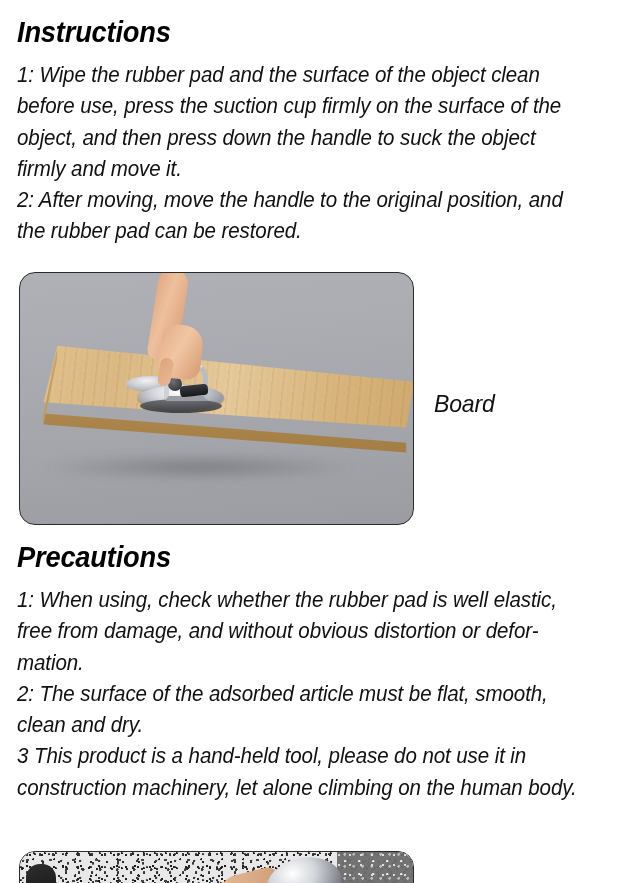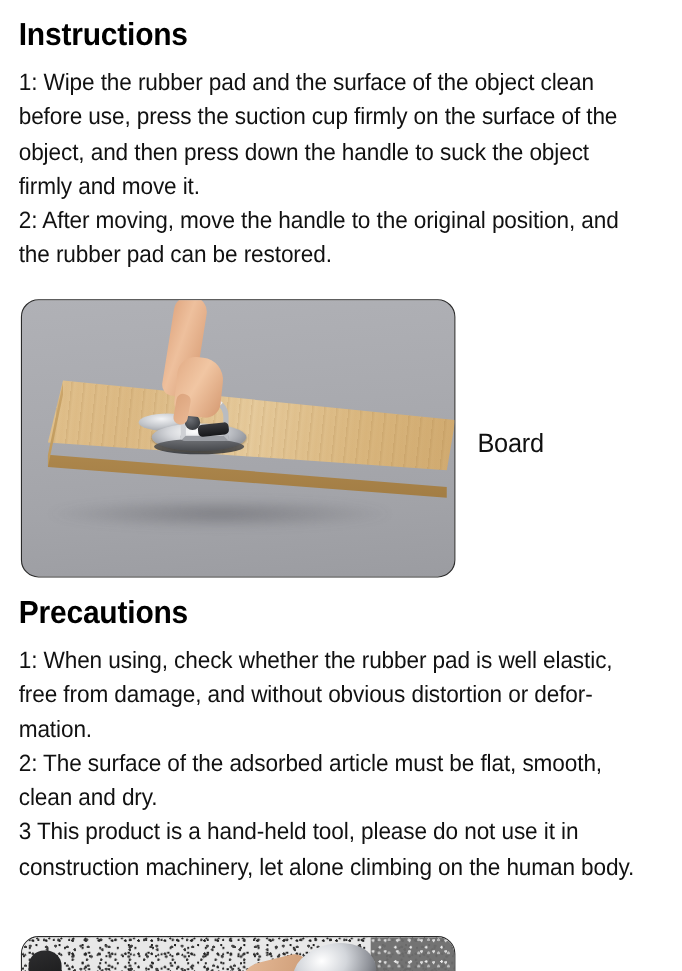--- a/index.html
+++ b/index.html
@@ -15,20 +15,21 @@
     font-family: "Liberation Sans", "DejaVu Sans", sans-serif;
     color: #0a0a0a;
     -webkit-font-smoothing: antialiased;
   }
   .page {
     position: relative;
     width: 620px;
     height: 883px;
     padding: 0;
     box-sizing: border-box;
+    font-style: italic;
   }
 
   .section-heading {
     font-size: 29px;
     font-weight: bold;
     letter-spacing: -0.2px;
     line-height: 1.0;
     margin: 0;
     padding: 0;
     color: #000;

